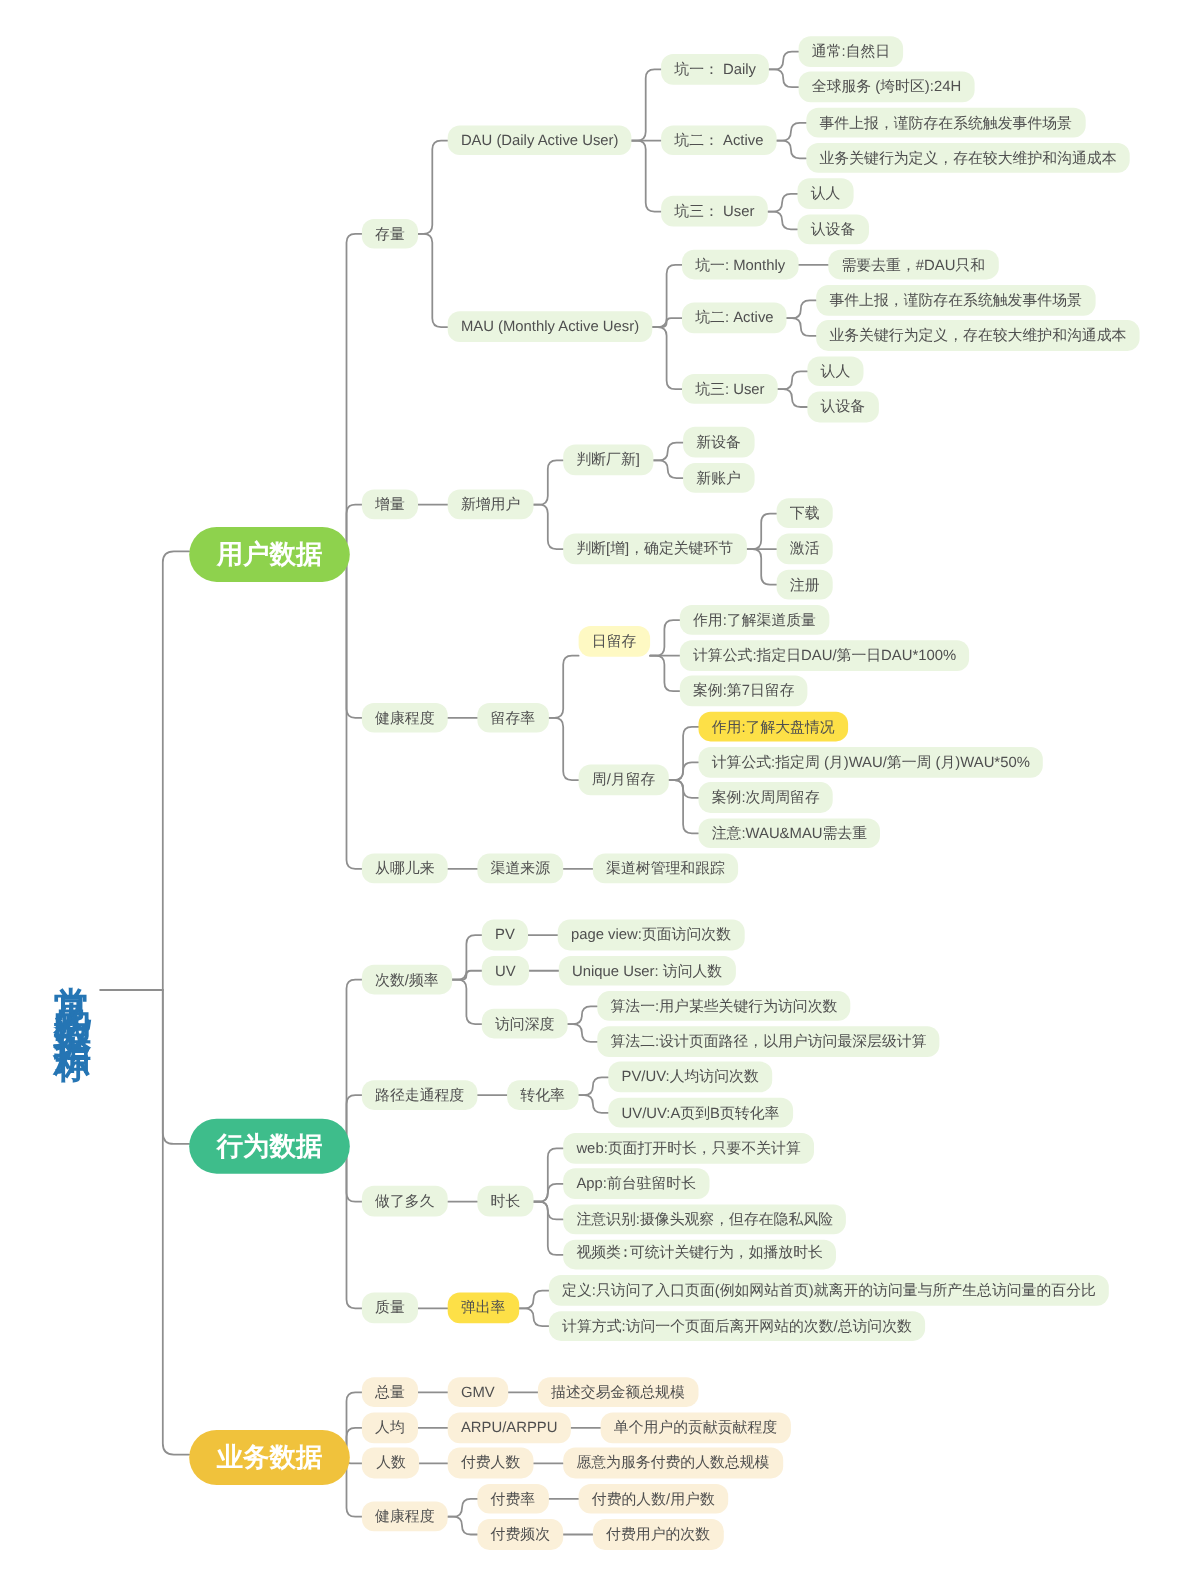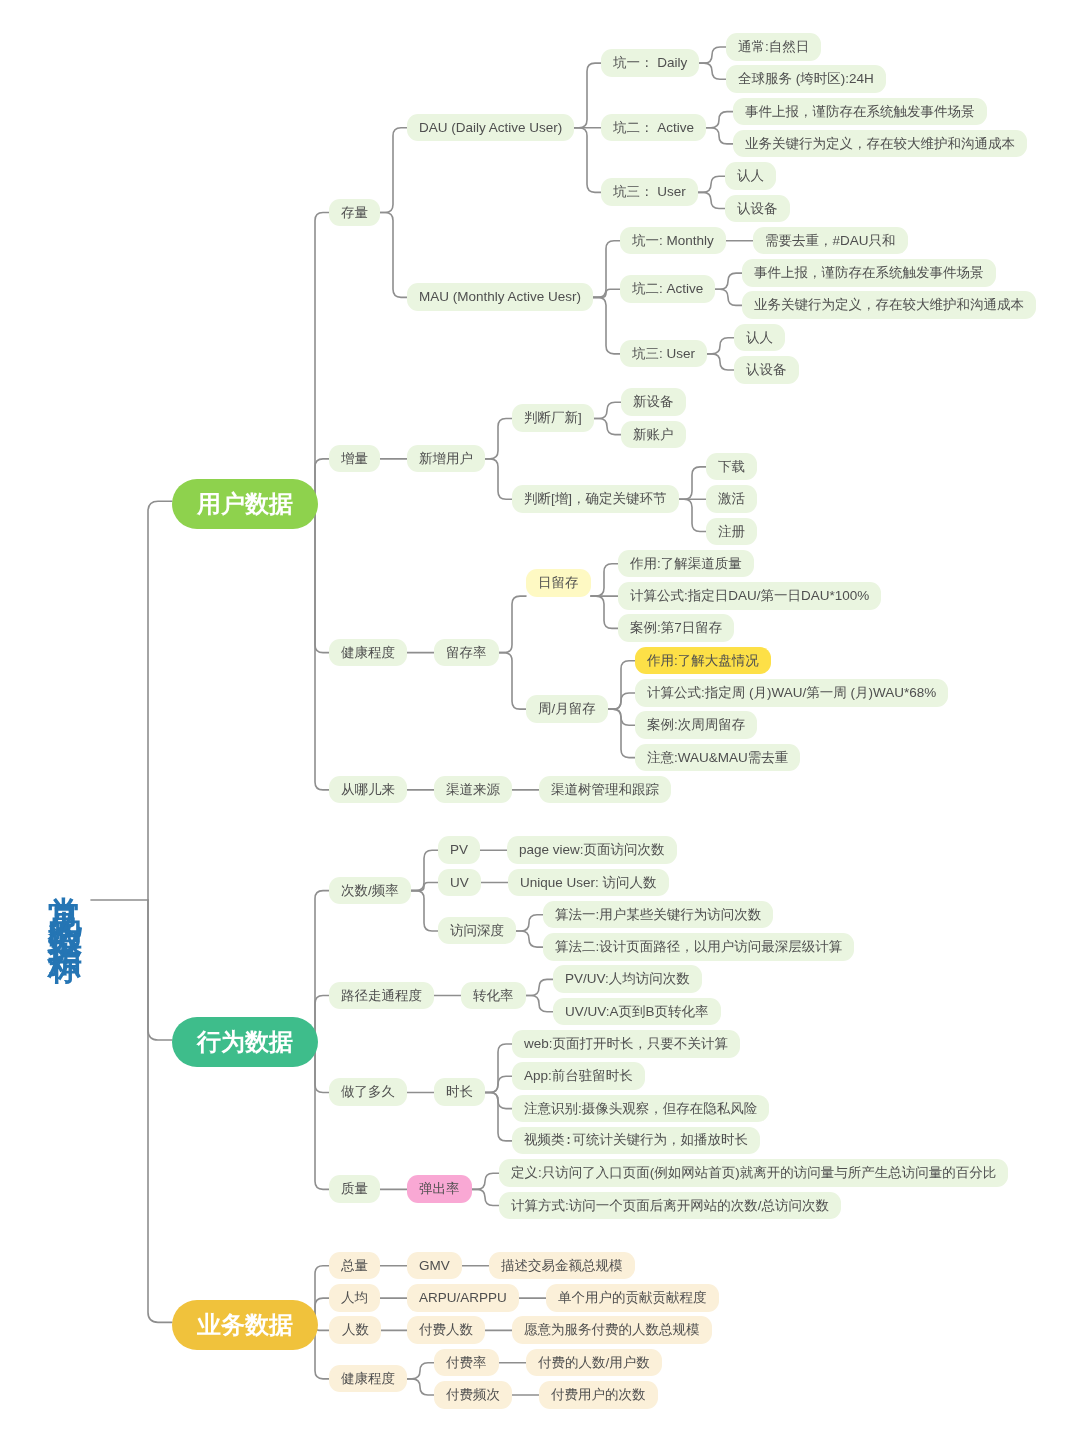--- a/index.html
+++ b/index.html
@@ -146,21 +146,21 @@
     <div class="node-pill" style="background: rgb(234, 245, 224); color: rgb(79, 79, 79); left: 706px; top: 485.2px;">激活</div>
     <div class="node-pill" style="background: rgb(234, 245, 224); color: rgb(79, 79, 79); left: 706px; top: 517.5px;">注册</div>
     <div class="node-pill" style="background: rgb(234, 245, 224); color: rgb(79, 79, 79); left: 329px; top: 638.625px;">健康程度</div>
     <div class="node-pill" style="background: rgb(234, 245, 224); color: rgb(79, 79, 79); left: 434px; top: 638.625px;">留存率</div>
     <div class="node-pill" style="background: #fef9c3; color: rgb(79, 79, 79); left: 526px; top: 569px;">日留存</div>
     <div class="node-pill" style="background: rgb(234, 245, 224); color: rgb(79, 79, 79); left: 618px; top: 549.8px;">作用:了解渠道质量</div>
     <div class="node-pill" style="background: rgb(234, 245, 224); color: rgb(79, 79, 79); left: 618px; top: 582.1px;">计算公式:指定日DAU/第一日DAU*100%</div>
     <div class="node-pill" style="background: rgb(234, 245, 224); color: rgb(79, 79, 79); left: 618px; top: 614.4px;">案例:第7日留存</div>
     <div class="node-pill" style="background: rgb(234, 245, 224); color: rgb(79, 79, 79); left: 526px; top: 695.15px;">周/月留存</div>
     <div class="node-pill" style="background: #fde047; color: rgb(79, 79, 79); left: 635px; top: 646.7px;">作用:了解大盘情况</div>
-    <div class="node-pill" style="background: rgb(234, 245, 224); color: rgb(79, 79, 79); left: 635px; top: 679px;">计算公式:指定周 (月)WAU/第一周 (月)WAU*68%</div>
+    <div class="node-pill" style="background: rgb(234, 245, 224); color: rgb(79, 79, 79); left: 635px; top: 679px;">计算公式:指定周 (月)WAU/第一周 (月)WAU*50%</div>
     <div class="node-pill" style="background: rgb(234, 245, 224); color: rgb(79, 79, 79); left: 635px; top: 711.3px;">案例:次周周留存</div>
     <div class="node-pill" style="background: rgb(234, 245, 224); color: rgb(79, 79, 79); left: 635px; top: 743.6px;">注意:WAU&amp;MAU需去重</div>
     <div class="node-pill" style="background: rgb(234, 245, 224); color: rgb(79, 79, 79); left: 329px; top: 775.9px;">从哪儿来</div>
     <div class="node-pill" style="background: rgb(234, 245, 224); color: rgb(79, 79, 79); left: 434px; top: 775.9px;">渠道来源</div>
     <div class="node-pill" style="background: rgb(234, 245, 224); color: rgb(79, 79, 79); left: 539px; top: 775.9px;">渠道树管理和跟踪</div>
     <div class="branch-pill" style="background: rgb(62, 189, 139); left: 172px; top: 1017.46px;">行为数据</div>
     <div class="node-pill" style="background: rgb(234, 245, 224); color: rgb(79, 79, 79); left: 329px; top: 876.575px;">次数/频率</div>
     <div class="node-pill" style="background: rgb(234, 245, 224); color: rgb(79, 79, 79); left: 438px; top: 836.2px;">PV</div>
     <div class="node-pill" style="background: rgb(234, 245, 224); color: rgb(79, 79, 79); left: 507px; top: 836.2px;">page view:页面访问次数</div>
     <div class="node-pill" style="background: rgb(234, 245, 224); color: rgb(79, 79, 79); left: 438px; top: 868.5px;">UV</div>
@@ -172,21 +172,21 @@
     <div class="node-pill" style="background: rgb(234, 245, 224); color: rgb(79, 79, 79); left: 461px; top: 981.55px;">转化率</div>
     <div class="node-pill" style="background: rgb(234, 245, 224); color: rgb(79, 79, 79); left: 553px; top: 965.4px;">PV/UV:人均访问次数</div>
     <div class="node-pill" style="background: rgb(234, 245, 224); color: rgb(79, 79, 79); left: 553px; top: 997.7px;">UV/UV:A页到B页转化率</div>
     <div class="node-pill" style="background: rgb(234, 245, 224); color: rgb(79, 79, 79); left: 329px; top: 1078.45px;">做了多久</div>
     <div class="node-pill" style="background: rgb(234, 245, 224); color: rgb(79, 79, 79); left: 434px; top: 1078.45px;">时长</div>
     <div class="node-pill" style="background: rgb(234, 245, 224); color: rgb(79, 79, 79); left: 512px; top: 1030px;">web:页面打开时长，只要不关计算</div>
     <div class="node-pill" style="background: rgb(234, 245, 224); color: rgb(79, 79, 79); left: 512px; top: 1062.3px;">App:前台驻留时长</div>
     <div class="node-pill" style="background: rgb(234, 245, 224); color: rgb(79, 79, 79); left: 512px; top: 1094.6px;">注意识别:摄像头观察，但存在隐私风险</div>
     <div class="node-pill" style="background: rgb(234, 245, 224); color: rgb(79, 79, 79); left: 512px; top: 1126.9px; font-family: Liberation Mono, monospace;">视频类:可统计关键行为，如播放时长</div>
     <div class="node-pill" style="background: rgb(234, 245, 224); color: rgb(79, 79, 79); left: 329px; top: 1175.35px;">质量</div>
-    <div class="node-pill" style="background: #f9a8d4; color: rgb(79, 79, 79); left: 407px; top: 1175.35px; text-align: center;">弹出率</div>
+    <div class="node-pill" style="background: #fde047; color: rgb(79, 79, 79); left: 407px; top: 1175.35px; text-align: center;">弹出率</div>
     <div class="node-pill" style="background: rgb(234, 245, 224); color: rgb(79, 79, 79); left: 499px; top: 1191.5px;">计算方式:访问一个页面后离开网站的次数/总访问次数</div>
     <div class="node-pill" style="background: rgb(234, 245, 224); color: rgb(79, 79, 79); left: 499px; top: 1159.2px;">定义:只访问了入口页面(例如网站首页)就离开的访问量与所产生总访问量的百分比</div>
     <div class="branch-pill" style="background: rgb(240, 194, 60); left: 172px; top: 1299.82px;">业务数据</div>
     <div class="node-pill" style="background: rgb(251, 240, 217); color: rgb(79, 79, 79); left: 329px; top: 1251.8px;">总量</div>
     <div class="node-pill" style="background: rgb(251, 240, 217); color: rgb(79, 79, 79); left: 407px; top: 1251.8px;">GMV</div>
     <div class="node-pill" style="background: rgb(251, 240, 217); color: rgb(79, 79, 79); left: 489px; top: 1251.8px;">描述交易金额总规模</div>
     <div class="node-pill" style="background: rgb(251, 240, 217); color: rgb(79, 79, 79); left: 329px; top: 1284.1px;">人均</div>
     <div class="node-pill" style="background: rgb(251, 240, 217); color: rgb(79, 79, 79); left: 407px; top: 1284.1px;">ARPU/ARPPU</div>
     <div class="node-pill" style="background: rgb(251, 240, 217); color: rgb(79, 79, 79); left: 546px; top: 1284.1px;">单个用户的贡献贡献程度</div>
     <div class="node-pill" style="background: rgb(251, 240, 217); color: rgb(79, 79, 79); left: 329px; top: 1316.4px; padding-left: 13px;">人数</div>

